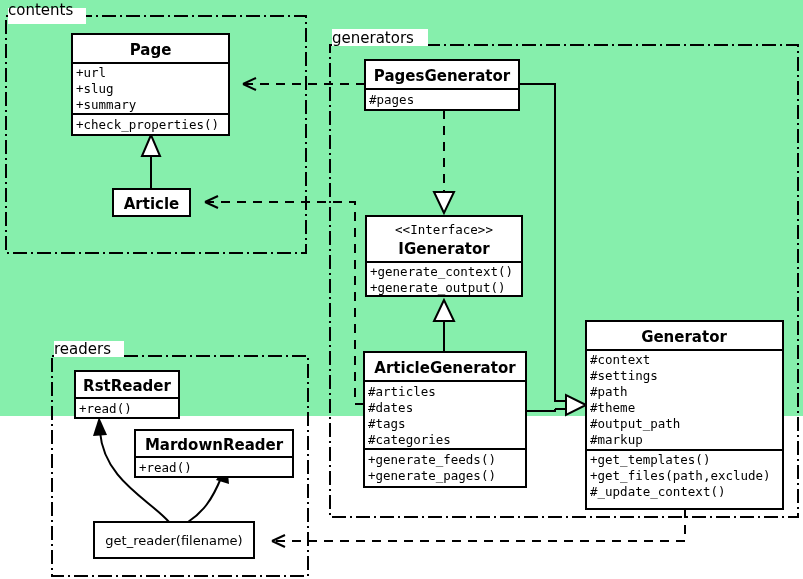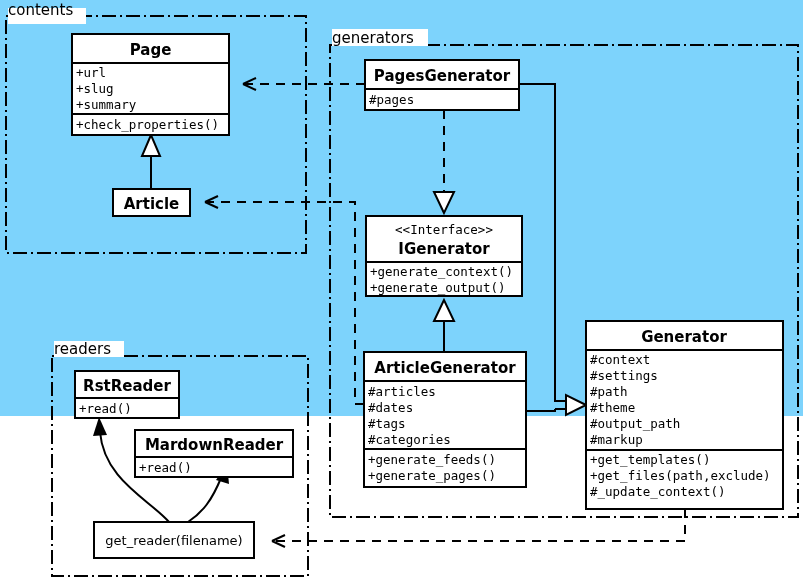--- a/index.html
+++ b/index.html
@@ -1,18 +1,18 @@
 <!DOCTYPE html>
 <html><head>
 <meta charset="utf-8">
 <style>
   html,body{margin:0;padding:0;background:#ffffff;}
   body{width:803px;height:579px;overflow:hidden;
        font-family:"DejaVu Sans Mono",monospace;}
-  #stage{position:relative;width:803px;height:416px;background:#7dd3fc;}
+  #stage{position:relative;width:803px;height:416px;background:#86efac;}
   svg{position:absolute;left:0;top:0;}
   .pkg-label{font-family:"DejaVu Sans","Liberation Sans",sans-serif;font-size:15px;fill:#000;}
   .cls-name{font-family:"DejaVu Sans","Liberation Sans",sans-serif;font-size:15px;font-weight:bold;fill:#000;text-anchor:middle;}
   .cls-stereo{font-family:"DejaVu Sans Mono",monospace;font-size:12.5px;fill:#000;text-anchor:middle;}
   .cls-mem{font-family:"DejaVu Sans Mono",monospace;font-size:12.5px;fill:#000;}
   .fn-label{font-family:"DejaVu Sans","Liberation Sans",sans-serif;font-size:13px;fill:#000;text-anchor:middle;}
   .box{fill:#fff;stroke:#000;stroke-width:2;}
   .sep{stroke:#000;stroke-width:2;}
   .edge{stroke:#000;stroke-width:2;fill:none;}
   .edge-dash{stroke:#000;stroke-width:2;fill:none;stroke-dasharray:9 7;}

